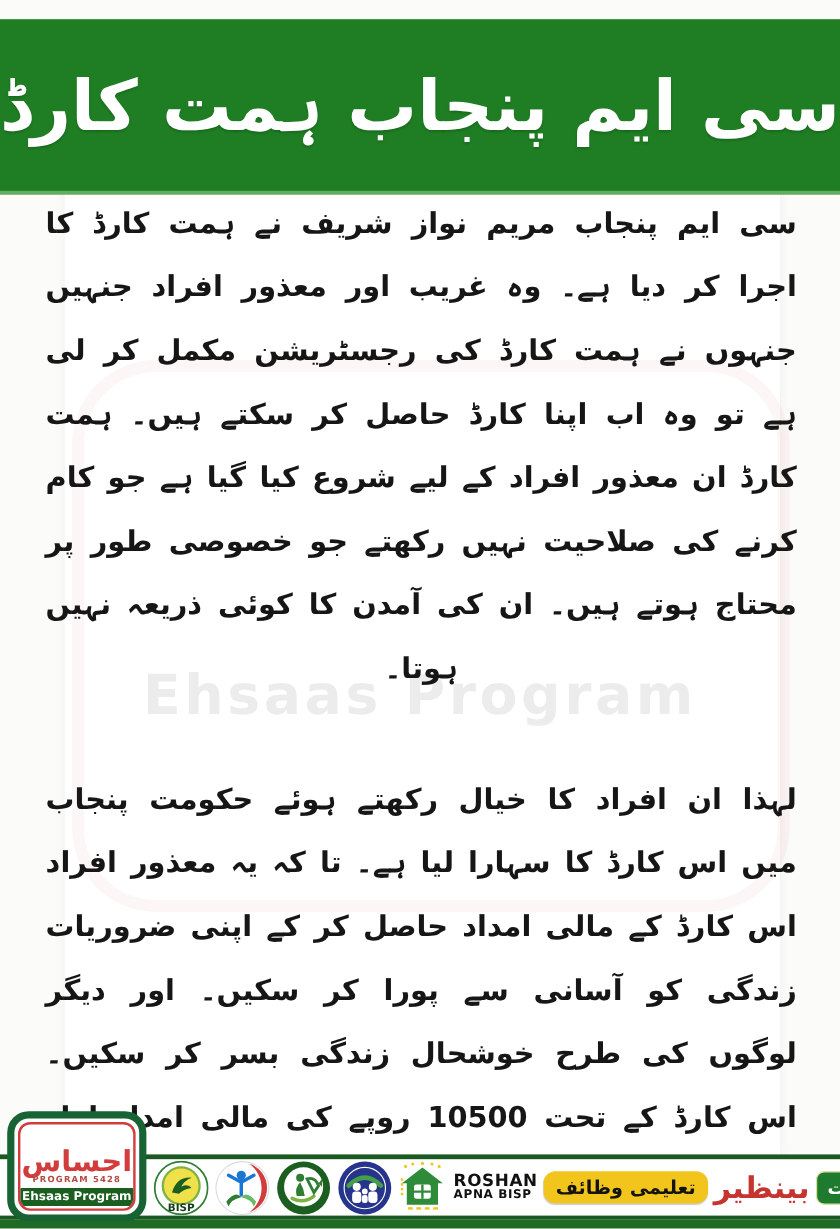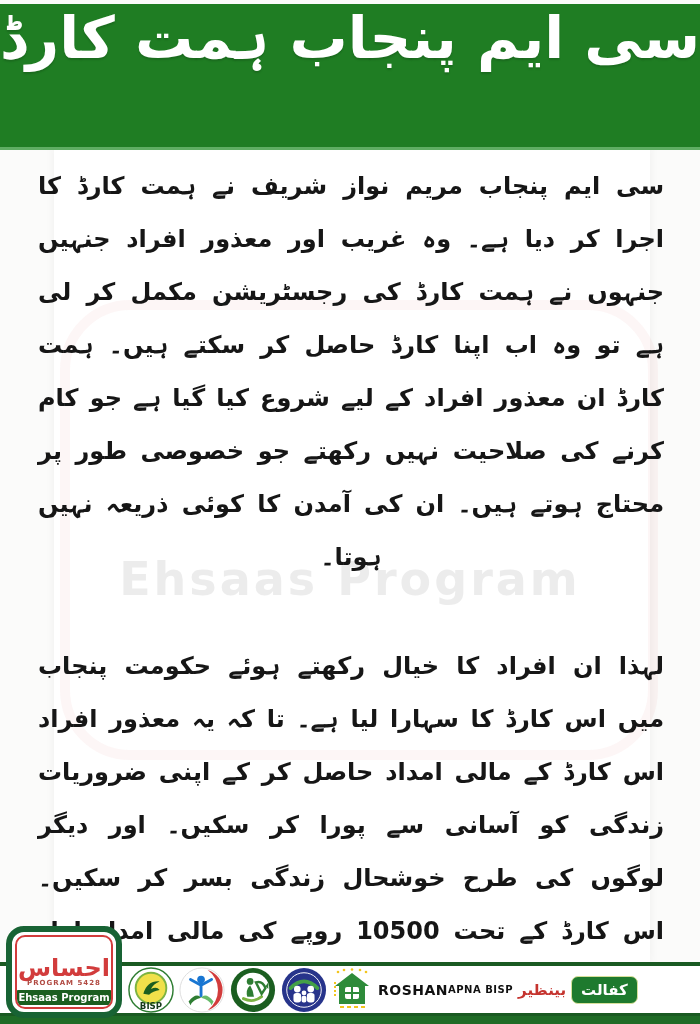--- a/index.html
+++ b/index.html
@@ -1,21 +1,21 @@
 <!DOCTYPE html>
 <html lang="ur"><head>
 <meta charset="utf-8">
 <style>
   html,body{margin:0;padding:0;}
   body{background:#e9e9e9;font-family:"DejaVu Sans",sans-serif;}
   .page{position:relative;width:700px;height:1024px;background:#fbfbfa;overflow:hidden;margin:0 auto;}
   .content-bg{position:absolute;top:143px;left:54px;right:50px;bottom:60px;background:#ffffff;box-shadow:0 0 10px rgba(0,0,0,0.05);}
 
   
-  .header{position:absolute;top:4px;left:0;right:0;height:143px;background:#1f7d23;border-bottom:3px solid #5fae63;display:flex;align-items:flex-start;justify-content:center;}
+  .header{position:absolute;top:16px;left:0;right:0;height:143px;background:#1f7d23;border-bottom:3px solid #5fae63;display:flex;align-items:center;justify-content:center;}
   .header-title{color:#ffffff;font-size:58px;font-weight:bold;direction:rtl;text-shadow:0 2px 2px rgba(0,0,0,0.15);white-space:nowrap;}
 
   
   .watermark-box{position:absolute;top:300px;left:60px;width:578px;height:440px;border:10px solid rgba(224,96,96,0.06);border-radius:70px;pointer-events:none;}
   .watermark-text{position:absolute;top:552px;left:0;width:100%;text-align:center;font-size:46px;font-weight:bold;color:rgba(125,125,125,0.15);letter-spacing:3px;pointer-events:none;}
 
   
   .article{position:absolute;top:160px;left:38px;right:36px;direction:rtl;}
   .para{margin:0;font-size:24px;line-height:53px;font-weight:700;color:#161616;text-align:justify;text-align-last:center;word-spacing:2px;}
   .para+.para{margin-top:56px;}
@@ -29,27 +29,27 @@
   .ehsaas-card{position:absolute;left:6px;top:926px;width:116px;height:92px;box-sizing:border-box;background:#ffffff;border:6px solid #186334;border-radius:18px;z-index:6;display:flex;align-items:stretch;justify-content:center;}
   .ehsaas-inner{flex:1;margin:3px;border:2px solid #d23c3c;border-radius:10px;display:flex;flex-direction:column;align-items:center;justify-content:flex-start;padding-top:18px;overflow:hidden;background:#fff;}
   .ehsaas-urdu{color:#d23c3c;font-size:24px;font-weight:bold;line-height:26px;direction:rtl;}
   .program-8171{font-size:7px;color:#b14a42;letter-spacing:1px;font-weight:bold;margin-top:-2px;}
   .ehsaas-pill{margin-top:3px;background:#1b5e20;color:#ffffff;font-size:10px;font-weight:bold;border-radius:9px;padding:2px 7px;white-space:nowrap;}
   .ribbon{position:relative;width:88%;height:11px;margin-top:4px;overflow:hidden;}
   .ribbon .navy{position:absolute;left:0;top:0;width:100%;height:6px;background:#2a3a8c;transform:skewY(-4deg);}
   .ribbon .redb{position:absolute;left:0;top:5px;width:100%;height:6px;background:#c62f2f;transform:skewY(-4deg);}
 
   
-  .roshan-block{display:flex;line-height:12px;margin-left:1px;}
+  .roshan-block{display:flex;flex-direction:column;line-height:12px;margin-left:1px;}
   .roshan-l1{font-size:14px;font-weight:bold;color:#111;letter-spacing:0.5px;}
   .roshan-l2{font-size:10px;font-weight:bold;color:#111;letter-spacing:0.5px;}
 
   
   .badge-yellow{background:#f2c51d;color:#131313;font-size:16px;font-weight:bold;border-radius:10px;padding:4px 10px;direction:rtl;white-space:nowrap;box-shadow:0 1px 1px rgba(0,0,0,0.2);}
-  .benazir-red{color:#c5342f;font-size:15px;font-weight:bold;direction:rtl;white-space:nowrap;}
+  .benazir-red{color:#c5342f;font-size:25px;font-weight:bold;direction:rtl;white-space:nowrap;}
   .badge-green{background:#1e7a2e;color:#ffffff;font-size:15px;font-weight:bold;border-radius:7px;padding:4px 9px;direction:rtl;white-space:nowrap;border:1px solid #d7e09a;}
 
   .logo{flex:0 0 auto;}
 </style>
 </head>
 <body>
 
 <div class="page">
 
   <div class="content-bg"></div>
@@ -137,19 +137,20 @@
       <rect x="8" y="38" width="4" height="2" fill="#f2c51d"></rect>
         <rect x="15" y="38" width="4" height="2" fill="#f2c51d"></rect>
       <rect x="22" y="38" width="4" height="2" fill="#f2c51d"></rect>
         <rect x="29" y="38" width="4" height="2" fill="#f2c51d"></rect>
     </svg>
     <div class="roshan-block">
       <span class="roshan-l1">ROSHAN</span>
       <span class="roshan-l2">APNA BISP</span>
     </div>
 
+    <div class="badge-yellow" dir="rtl">تعلیمی وظائف</div>
     <div class="benazir-red" dir="rtl">بینظیر</div>
 
     <div class="badge-green" dir="rtl">کفالت</div>
 
   </div>
 
 </div>
 
 </body></html>

